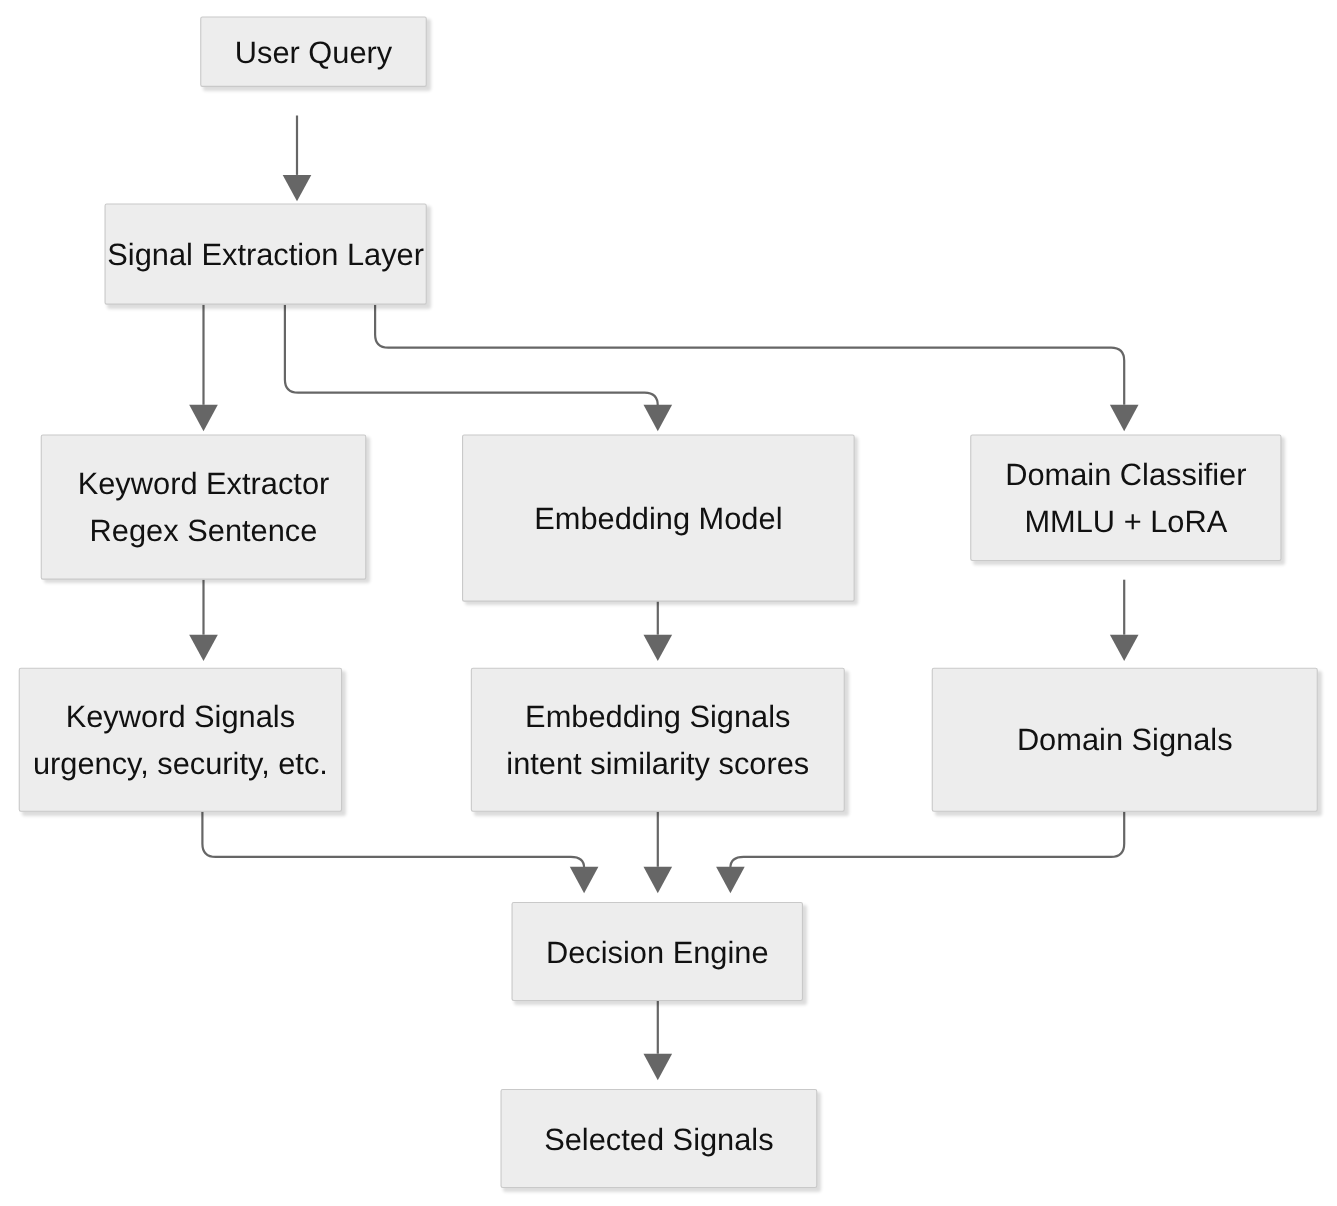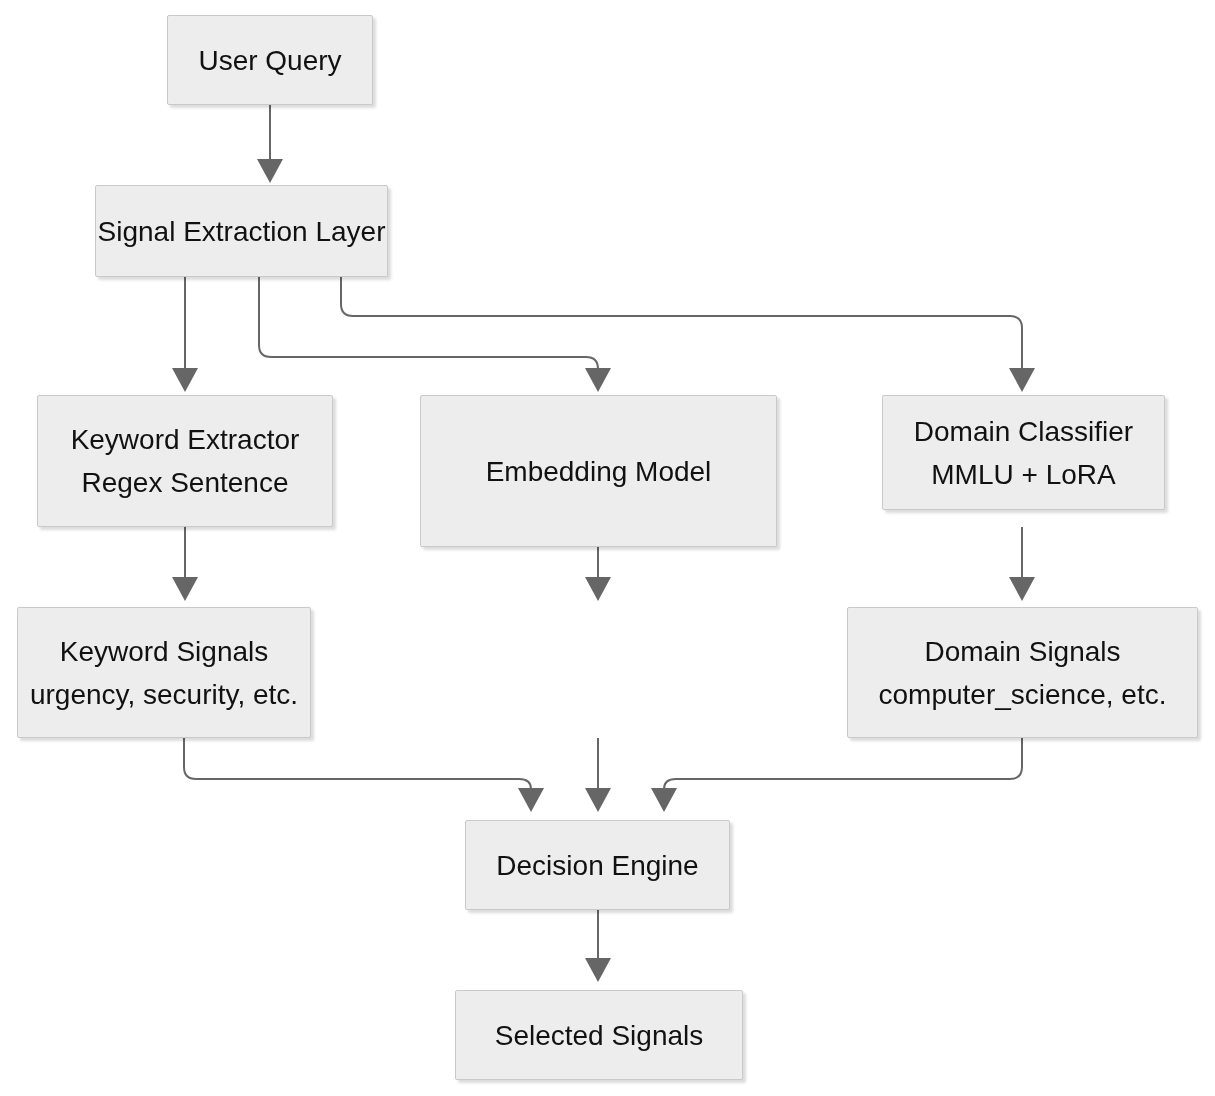--- a/index.html
+++ b/index.html
@@ -93,21 +93,21 @@
     <g>
       <path d="M1022,738 V767 Q1022,779 1010,779 H676 Q664,779 664,789"></path>
       <polygon points="651,788 677,788 664,812"></polygon>
     </g>
     <g>
       <path d="M598,910 V958"></path>
       <polygon points="585,958 611,958 598,982"></polygon>
     </g>
   </svg>
 
-  <div class="node" style="left:167px;top:15px;width:206px;height:90px">
+  <div class="node" style="left:182px;top:15px;width:206px;height:64px">
     <span>User Query</span>
   </div>
 
   <div class="node" style="left:95px;top:185px;width:293px;height:92px">
     <span>Signal Extraction Layer</span>
   </div>
 
   <div class="node" style="left:37px;top:395px;width:296px;height:132px">
     <span>Keyword Extractor</span>
     <span>Regex Sentence</span>
@@ -120,24 +120,27 @@
   <div class="node" style="left:882px;top:395px;width:283px;height:115px">
     <span>Domain Classifier</span>
     <span>MMLU + LoRA</span>
   </div>
 
   <div class="node" style="left:17px;top:607px;width:294px;height:131px">
     <span>Keyword Signals</span>
     <span>urgency, security, etc.</span>
   </div>
 
+  <div class="node" style="left:428px;top:607px;width:340px;height:131px">
+    <span>Embedding Signals</span>
+    <span>intent similarity scores</span>
+  </div>
 
   <div class="node" style="left:847px;top:607px;width:351px;height:131px">
     <span>Domain Signals</span>
-    <span>computer_science, etc.</span>
   </div>
 
   <div class="node" style="left:465px;top:820px;width:265px;height:90px">
     <span>Decision Engine</span>
   </div>
 
   <div class="node" style="left:455px;top:990px;width:288px;height:90px">
     <span>Selected Signals</span>
   </div>
 

